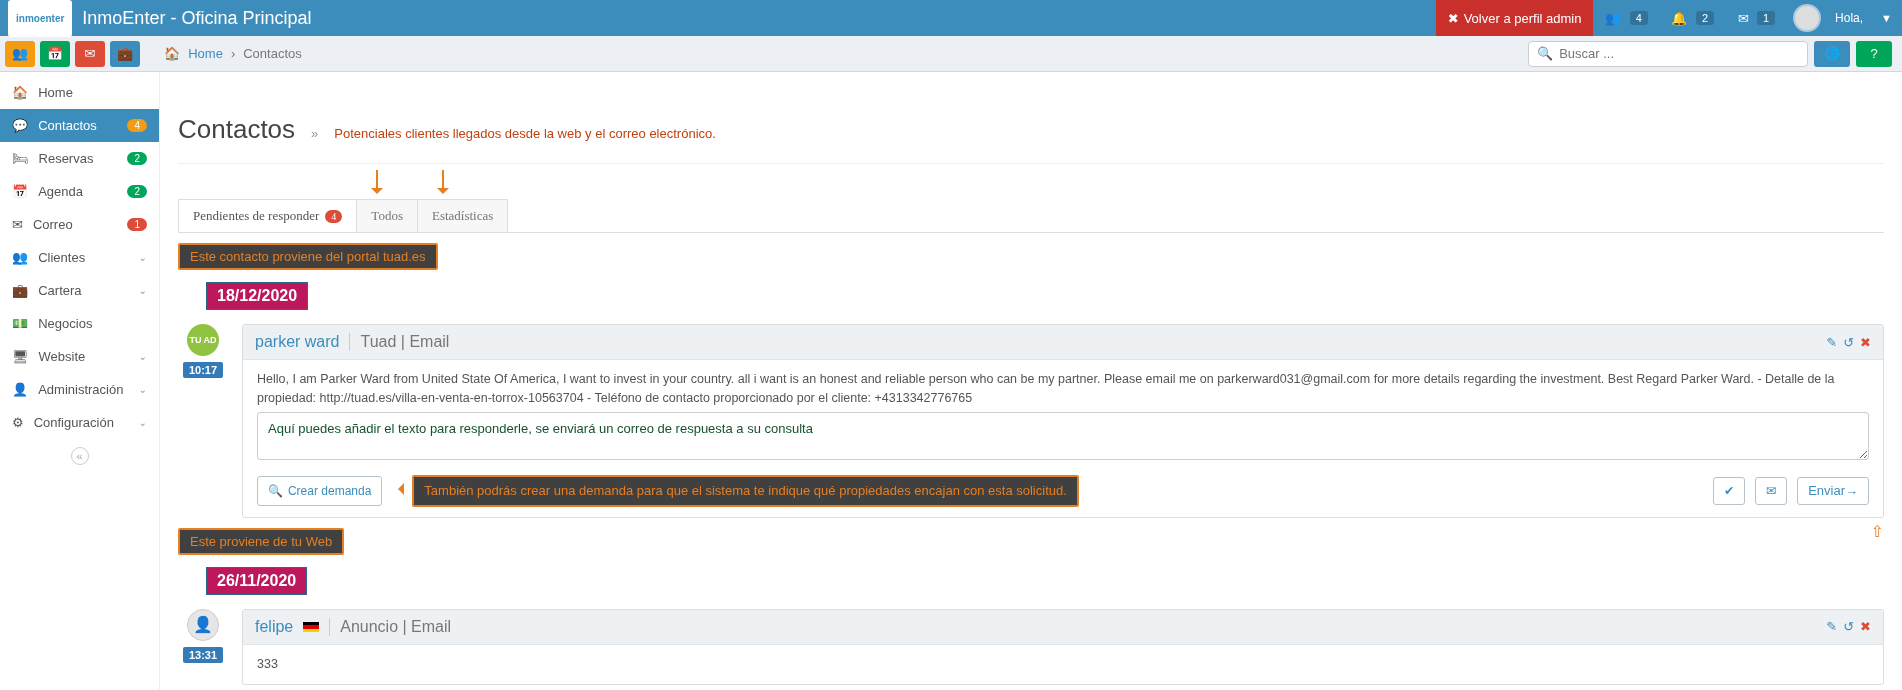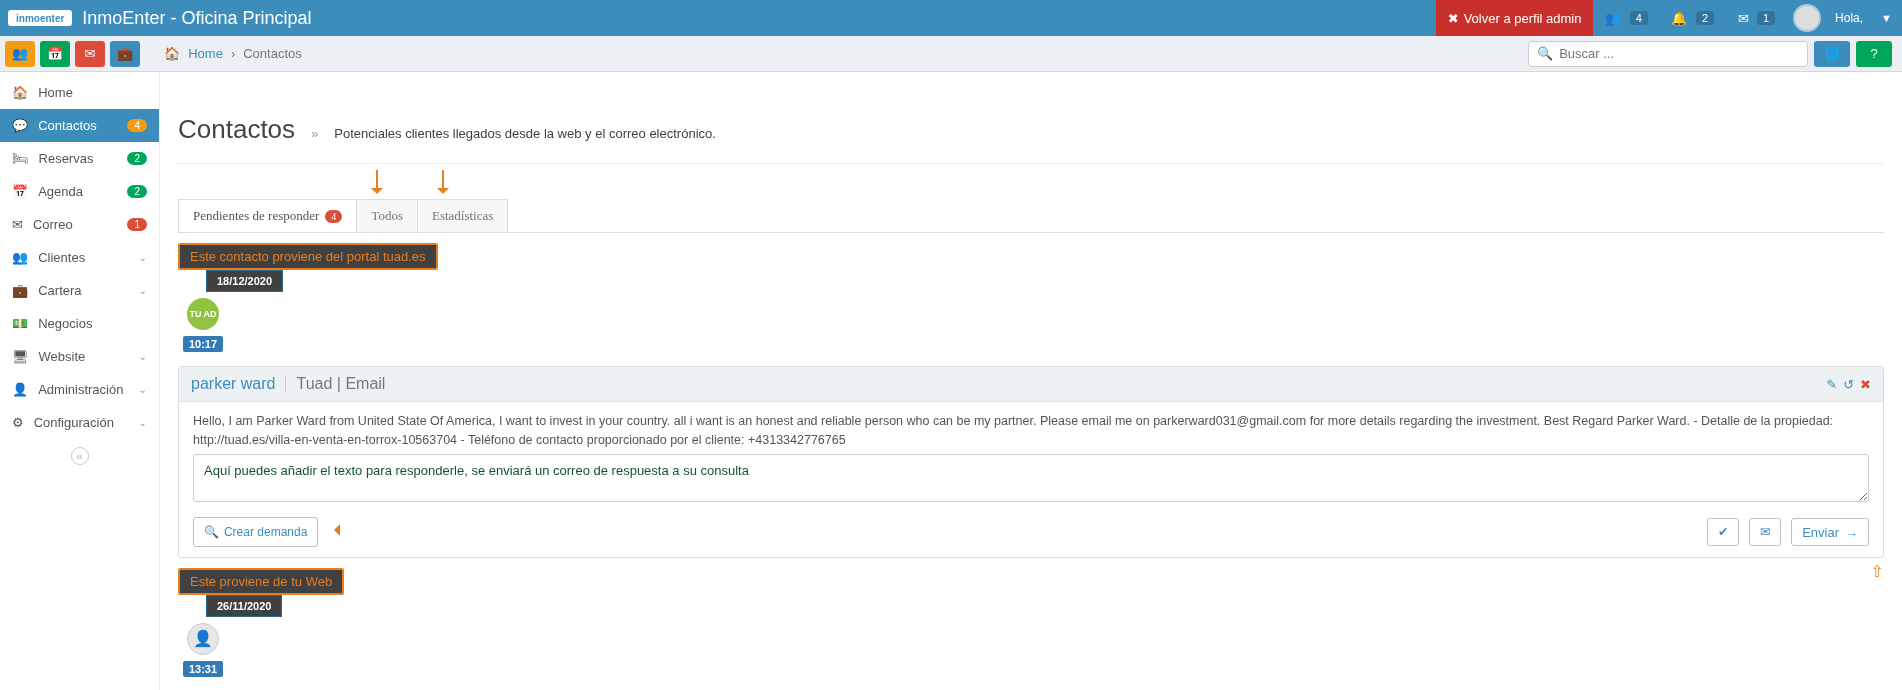--- a/index.html
+++ b/index.html
@@ -1,20 +1,20 @@
 <!DOCTYPE html>
 <html><head>
 <meta charset="utf-8">
 <style>
 * { box-sizing: border-box; margin: 0; padding: 0; }
 body { font-family: -apple-system, Helvetica, Arial, sans-serif; font-size: 13px; color: #555; background: #fff; }
 
 
 .topbar { background: #3c8dbc; height: 36px; display: flex; align-items: center; color: #fff; }
-.logo { background: #fff; color: #3c8dbc; height: 16px; margin-left: 8px; padding: 2px 8px; border-radius: 3px; font-size: 10px; font-weight: bold; display:flex; align-items:center; }
+.logo { background: #fff; color: #3c8dbc; height: 37px; margin-left: 8px; padding: 2px 8px; border-radius: 3px; font-size: 10px; font-weight: bold; display:flex; align-items:center; }
 .brand { font-size: 18px; margin-left: 10px; font-weight: 300; }
 .top-spacer { flex: 1; }
 .top-btn { height: 36px; padding: 0 12px; display: flex; align-items: center; gap: 5px; font-size: 13px; cursor: pointer; }
 .top-btn.red { background: #c9302c; }
 .top-badge { font-size: 11px; background: rgba(0,0,0,0.18); padding: 1px 6px; border-radius: 3px; margin-left: 3px; }
 .avatar { width: 28px; height: 28px; border-radius: 50%; background: #ddd; margin: 0 6px; border:2px solid #a8c9de;}
 .hola { font-size: 12px; padding: 0 8px; text-align: center; }
 .caret-btn { padding: 0 10px; font-size: 11px;}
 
 
@@ -40,58 +40,58 @@
 .pill-orange{background:#f39c12;} .pill-green{background:#00a65a;} .pill-red{background:#dd4b39;}
 .side-item.active { background:#3c8dbc; color:#fff; position:relative; font-weight:500;}
 .side-item.active::after { content:""; position:absolute; right:-8px; top:50%; transform:translateY(-50%); border:8px solid transparent; border-left-color:#3c8dbc; }
 .side-collapse { text-align:center; padding:8px 0; color:#aaa; cursor:pointer; }
 .side-collapse span{display:inline-block;border:1px solid #ccc;border-radius:50%;width:18px;height:18px;line-height:16px;font-size:11px;}
 
 .content { flex:1; padding: 0 18px 24px 18px; background:#fff; position:relative;}
 .page-head { padding: 14px 0 18px 0; display:flex; align-items:baseline; gap:16px; border-bottom:1px solid #eee;}
 .page-head h1 { font-size: 26px; font-weight:400; color:#444;}
 .page-head .raquo{color:#999;}
-.page-head .sub { color:#404040; font-size:13px;margin-top:40px; }
+.page-head .sub { color:#c2410c; font-size:13px;margin-top:40px; }
 
 
 .arrow-down { display:inline-block; width: 18px; height:28px; position:absolute; }
 .arrow-down::before{content:"";position:absolute;left:50%;top:0;width:2px;height:18px;background:#e67e22;transform:translateX(-50%);}
 .arrow-down::after{content:"";position:absolute;left:50%;top:18px;transform:translateX(-50%);border:6px solid transparent;border-top-color:#e67e22;}
 .anno-arrows { position:relative; height:30px; margin-top:6px;}
 .anno-box { display:inline-block; border:2px solid #e67e22; color:#e67e22; background:#404040; padding:4px 10px; font-size:13px; border-radius:2px; }
 
 
 .tabs { display:flex; border-bottom:1px solid #ddd; margin-top:-1px;font-family:Liberation Serif, serif; }
 .tab { padding: 8px 14px; border:1px solid transparent; border-bottom:none; color:#777; cursor:pointer; font-size:13px; display:flex; align-items:center; gap:6px; background:#f7f7f7; border-color:#ddd; margin-right:-1px;}
 .tab.active { background:#fff; color:#555; border-color:#ddd; position:relative; z-index:2;}
 .tab .badge-r { background:#dd4b39; color:#fff; border-radius:9px; font-size:10px; padding:1px 6px; }
 
 
-.dateflag { display:inline-block; background:#404040; color:#fff; font-weight:600; font-size:11px; padding:4px 10px; border:1px solid #2b6a8e; margin:0 0 6px 28px;}
+.dateflag { display:inline-block; background:#be185d; color:#fff; font-weight:600; font-size:16px; padding:4px 10px; border:1px solid #2b6a8e; margin:12px 0 6px 28px;}
 .origin-col { width: 50px; display:flex; flex-direction:column; align-items:center; }
 .origin-logo { width:32px; height:32px; border-radius:50%; background:#8fc340; color:#fff; font-size:9px; font-weight:bold; display:flex; align-items:center; justify-content:center; text-align:center; line-height:1; }
 .origin-logo.grey{background:#e6e6e6;border:1px solid #ccc;}
 .timeflag { background:#337ab7; color:#fff; font-size:11px; font-weight:600; padding:2px 6px; border-radius:2px; margin-top:6px; }
 
-.card { display:flex; gap:14px; margin-top:0;flex-direction:column; }
+.card { display:flex; gap:14px; margin-top:8px; }
 .card-body { flex:1; border:1px solid #ddd; border-radius:3px; }
 .card-head { background:#eef1f4; border-bottom:1px solid #e1e5e9; padding:8px 12px; display:flex; align-items:center; gap:10px; }
 .card-head .name { color:#3c8dbc; font-size:16px; }
 .card-head .meta { color:#777; font-size:16px; border-left:1px solid #ccc; padding-left:10px;}
 .card-head .tools { margin-left:auto; display:flex; gap:6px; }
 .tool { color:#3c8dbc; cursor:pointer; font-size:13px; }
 .tool.red { color:#dd4b39; }
 .card-inner { padding: 10px 14px; font-size:12.5px; color:#555; line-height:1.5; }
 .resp-label { margin-top:8px; font-size:13px; color:#666; }
 .resp-area { width:100%; border:1px solid #ccc; border-radius:3px; min-height:36px; padding:8px 10px; font-size:13px; color:#14532d; resize:vertical; font-family:inherit; margin-top:4px;}
 .card-actions { display:flex; align-items:center; gap:10px; margin-top:10px; }
 .btn-outline { border:1px solid #b8c2cb; background:#fff; color:#3c8dbc; padding:5px 10px; border-radius:3px; font-size:12px; cursor:pointer; display:flex; align-items:center; gap:5px;}
 .spacer{flex:1;}
 .btn-sq { border:1px solid #b8c2cb; background:#fff; color:#3c8dbc; width:32px; height:28px; border-radius:3px; display:flex; align-items:center; justify-content:center; cursor:pointer;}
-.btn-send { border:1px solid #b8c2cb; background:#fff; color:#3c8dbc; height:28px; padding:0 10px; border-radius:3px; cursor:pointer; display:flex; align-items:center; gap:6px; font-size:13px;}
+.btn-send { border:1px solid #b8c2cb; background:#fff; color:#3c8dbc; height:28px; padding:0 10px; border-radius:3px; cursor:pointer; display:flex; align-items:center; font-size:13px;}
 .anno-arrow-h::before{content:"";border:6px solid transparent;border-right-color:#e67e22;display:inline-block;margin-right:-2px;}
 .up-arrow { text-align:center; color:#e67e22; font-size:16px; line-height:1; }
 
 .flag-de { display:inline-block; width:16px; height:10px; background: linear-gradient(#000 0 33%, #dd0000 33% 66%, #ffce00 66% 100%); vertical-align:middle;}
 </style>
 </head>
 <body>
 
 <div class="topbar">
   <div class="logo">
@@ -259,20 +259,21 @@
         </div>
         <div class="card-inner">
           <div>Hello, I am Parker Ward from United State Of America, I want to invest in your country. all i want is an honest and reliable person who can be my partner. Please email me on parkerward031@gmail.com for more details regarding the investment. Best Regard Parker Ward. - Detalle de la propiedad: http://tuad.es/villa-en-venta-en-torrox-10563704 - Teléfono de contacto proporcionado por el cliente: +4313342776765</div>
           <textarea class="resp-area" style="">Aquí puedes añadir el texto para responderle, se enviará un correo de respuesta a su consulta</textarea>
           <div class="card-actions">
             <div class="btn-outline">
               <span>🔍</span>
               <span>Crear demanda</span>
             </div>
             <span class="anno-arrow-h"></span>
+            <span class="anno-box" style="white-space:pre-line;">También podrás crear una demanda para que el sistema te indique qué propiedades encajan con esta solicitud.</span>
             <div class="spacer"></div>
             <div class="btn-sq">
                 <span>✔</span>
               </div>
             <div class="btn-sq">
                 <span>✉</span>
               </div>
             <div class="btn-send">
               <span>Enviar</span>
               <span>→</span>

